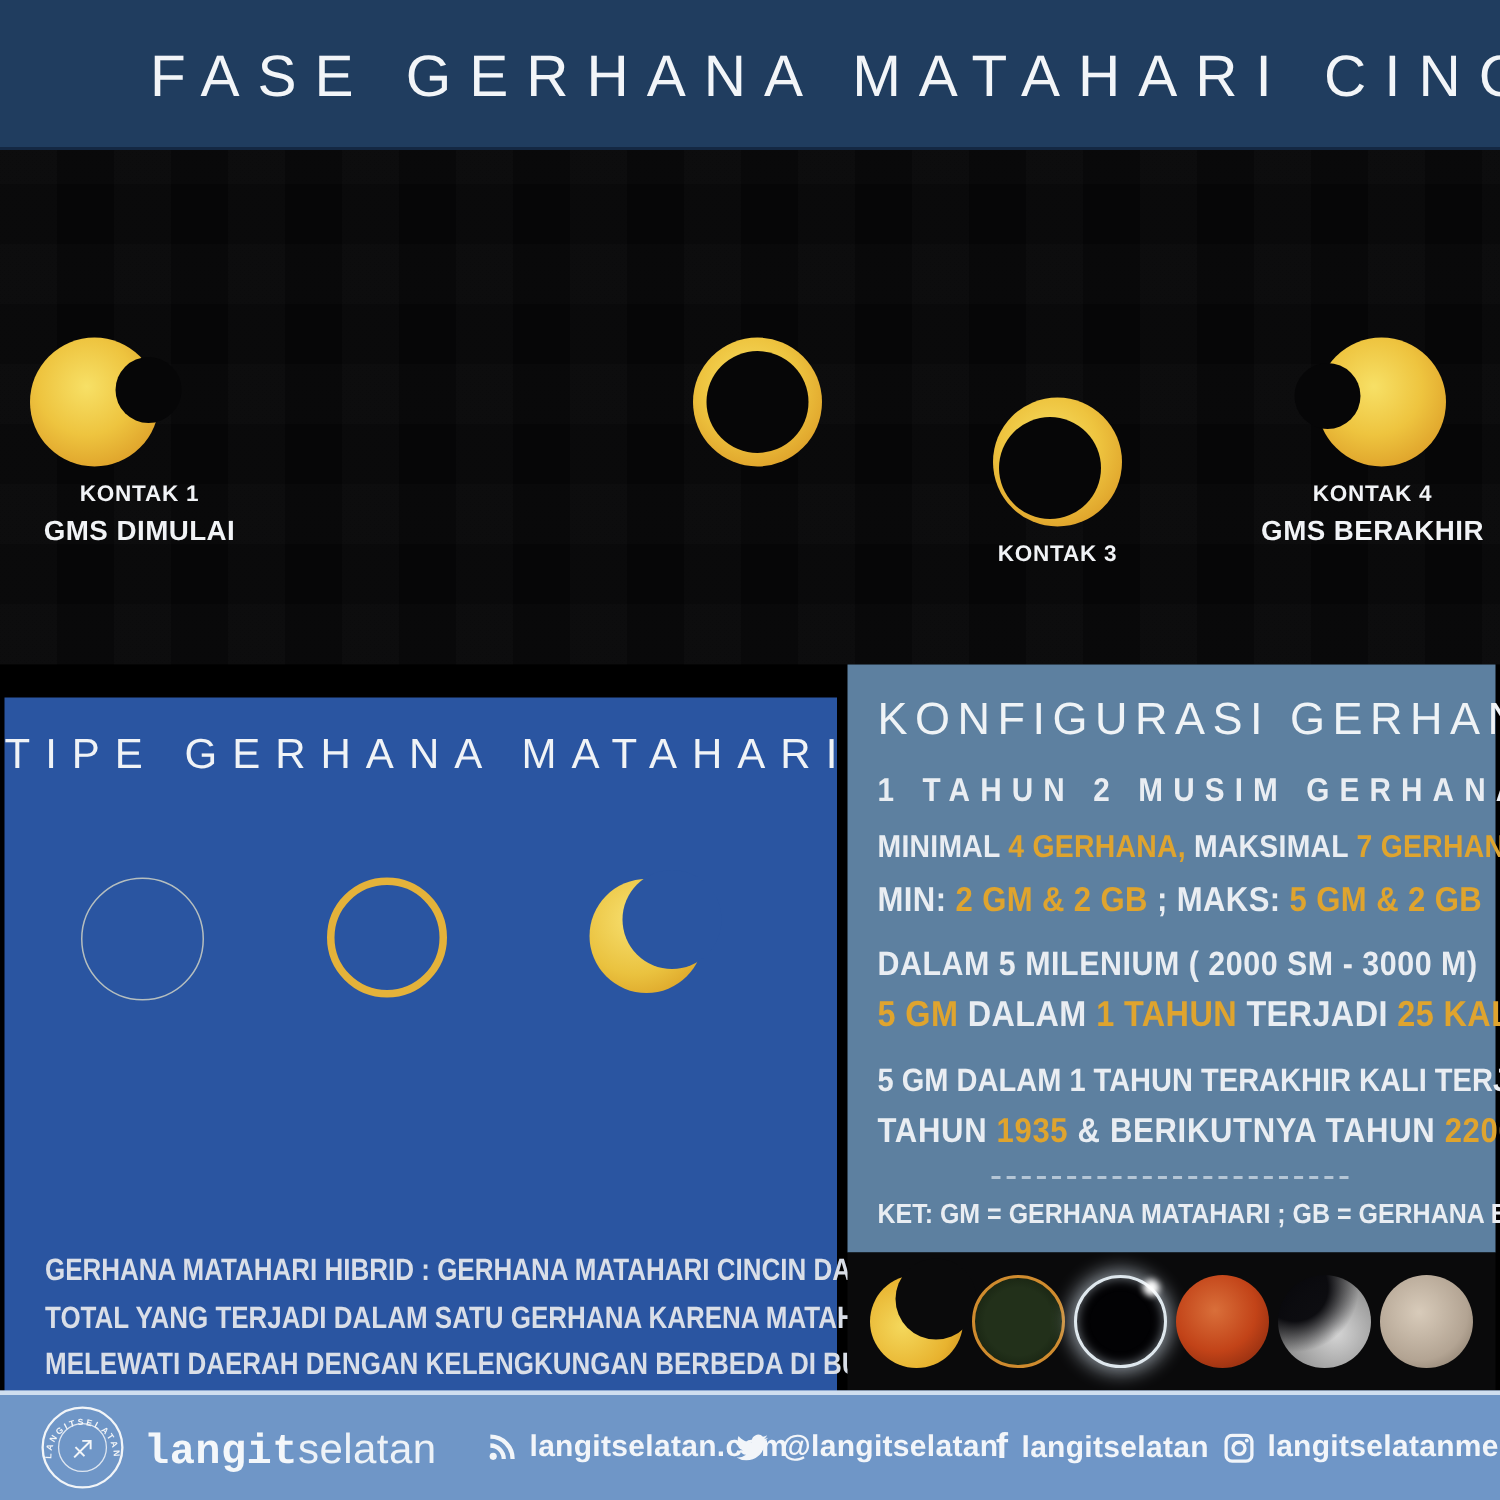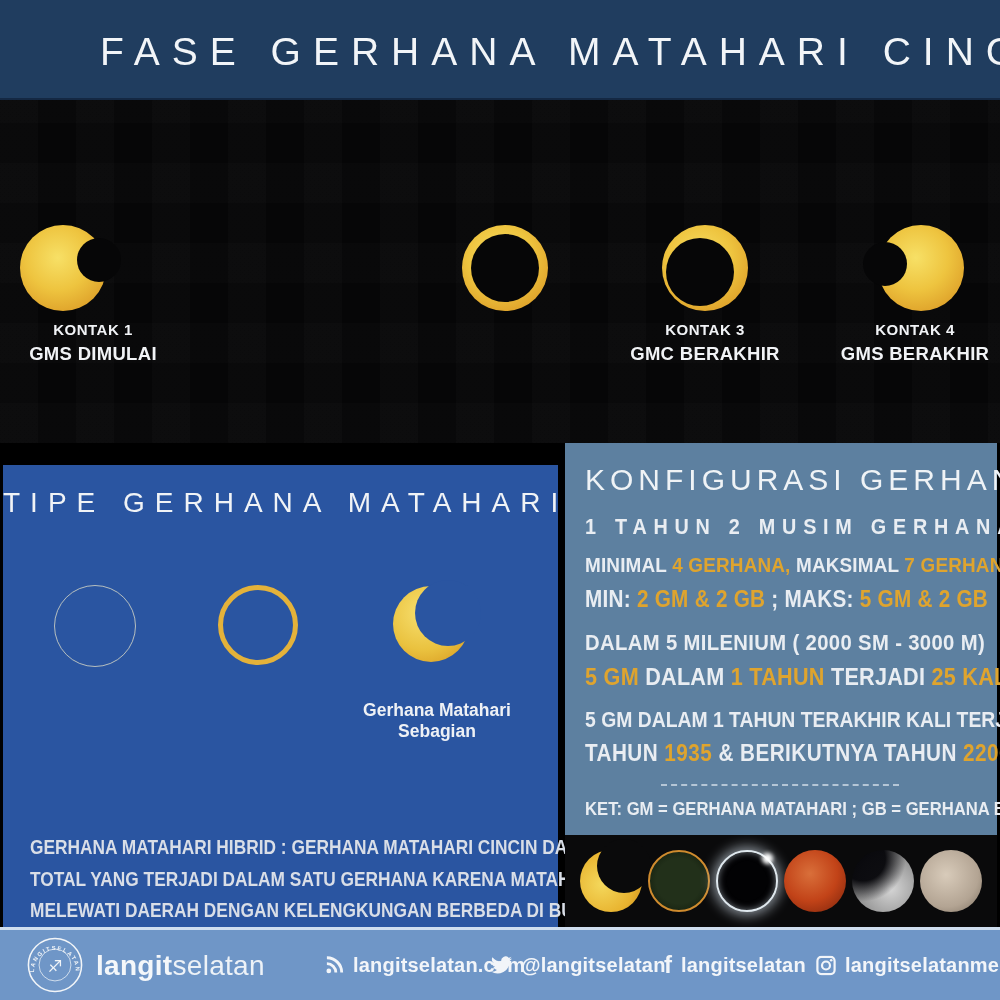--- a/index.html
+++ b/index.html
@@ -23,21 +23,21 @@
   .strip{
     position:absolute;left:0;top:100px;width:1000px;height:343px;background:#060607;
   }
   .strip::before{
     content:"";position:absolute;inset:0;
     background:
       repeating-linear-gradient(90deg, rgba(255,255,255,0.016) 0 38px, rgba(255,255,255,0) 38px 76px),
       repeating-linear-gradient(0deg, rgba(255,255,255,0.010) 0 40px, rgba(255,255,255,0) 40px 80px);
   }
   .phase{position:absolute;top:0;height:343px;width:200px;}
-  .phase-1{left:-7px;} .phase-2{left:208px;} .phase-3{left:405px;} .phase-4{left:605px;} .phase-5{left:815px;}
+  .phase-1{left:-7px;} .phase-2{left:208px;} .phase-3{left:405px;} .phase-4{left:605px;margin-top:40px;} .phase-5{left:815px;}
   .sun{
     position:absolute;top:125px;left:50%;transform:translateX(-50%);
     width:86px;height:86px;border-radius:50%;
     background:radial-gradient(circle at 44% 38%, #f7e066 0%, #eec43f 45%, #e0a52c 76%, #c5851c 97%);
   }
   .phase-1 .sun{margin-left:-30px;}
   .phase-5 .sun{margin-left:6px;}
   .bite,.hole{position:absolute;border-radius:50%;background:#060607;}
   .bite{width:44px;height:44px;}
   .bite-r{right:-15px;top:13px;}
@@ -139,21 +139,21 @@
   
   .footer{
     position:absolute;left:0;top:927px;width:1000px;height:73px;
     background:#6f96c7;border-top:3px solid #cfdeef;
   }
   .logo{position:absolute;left:26px;top:6px;width:58px;height:58px;}
   .wordmark{
     position:absolute;left:96px;top:0;height:70px;line-height:72px;
     color:#f4f7fa;font-size:28px;letter-spacing:0.3px;white-space:nowrap;
   }
-  .wordmark .bold{font-weight:700;}
+  .wordmark .bold{font-weight:700;font-family:Liberation Mono, monospace;}
   .wordmark .light{font-weight:300;opacity:0.95;}
   .social{
     position:absolute;top:50%;transform:translateY(-50%);
     display:flex;align-items:center;gap:9px;white-space:nowrap;
   }
   .social-label{color:#f2f5f9;font-weight:700;font-size:20px;letter-spacing:0.2px;}
   .social-rss{left:325px;} .social-twitter{left:491px;} .social-facebook{left:664px;} .social-instagram{left:816px;}
   .fb-glyph{color:#f2f5f9;font-weight:700;font-size:24px;line-height:1;}
 </style>
 </head>
@@ -180,21 +180,20 @@
       <div class="sun">
         <div class="hole hole-p3"></div>
       </div>
     </div>
 
     <div class="phase phase-4">
       <div class="sun">
         <div class="hole hole-p4"></div>
       </div>
       <div class="ph-contact">KONTAK 3</div>
-      <div class="ph-label">GMC BERAKHIR</div>
     </div>
 
     <div class="phase phase-5">
       <div class="sun">
         <div class="bite bite-l"></div>
       </div>
       <div class="ph-contact">KONTAK 4</div>
       <div class="ph-label">GMS BERAKHIR</div>
     </div>
 
@@ -203,21 +202,20 @@
   <div class="lpanel">
     <div class="lpanel-title">TIPE GERHANA MATAHARI</div>
 
     <div class="gmt-circle"></div>
     <div class="gmc-ring"></div>
     <div class="gms-crescent">
       <div class="gms-mask"></div>
     </div>
 
     <div class="tipe-col tipe-col-3">
-      <div class="tipe-name">Gerhana Matahari Sebagian</div>
     </div>
 
     <div class="hybrid-note">
       <div>GERHANA MATAHARI HIBRID : GERHANA MATAHARI CINCIN DAN</div>
       <div>TOTAL YANG TERJADI DALAM SATU GERHANA KARENA MATAHARI</div>
       <div>MELEWATI DAERAH DENGAN KELENGKUNGAN BERBEDA DI BUMI.</div>
     </div>
   </div>
 
   <div class="rpanel">

